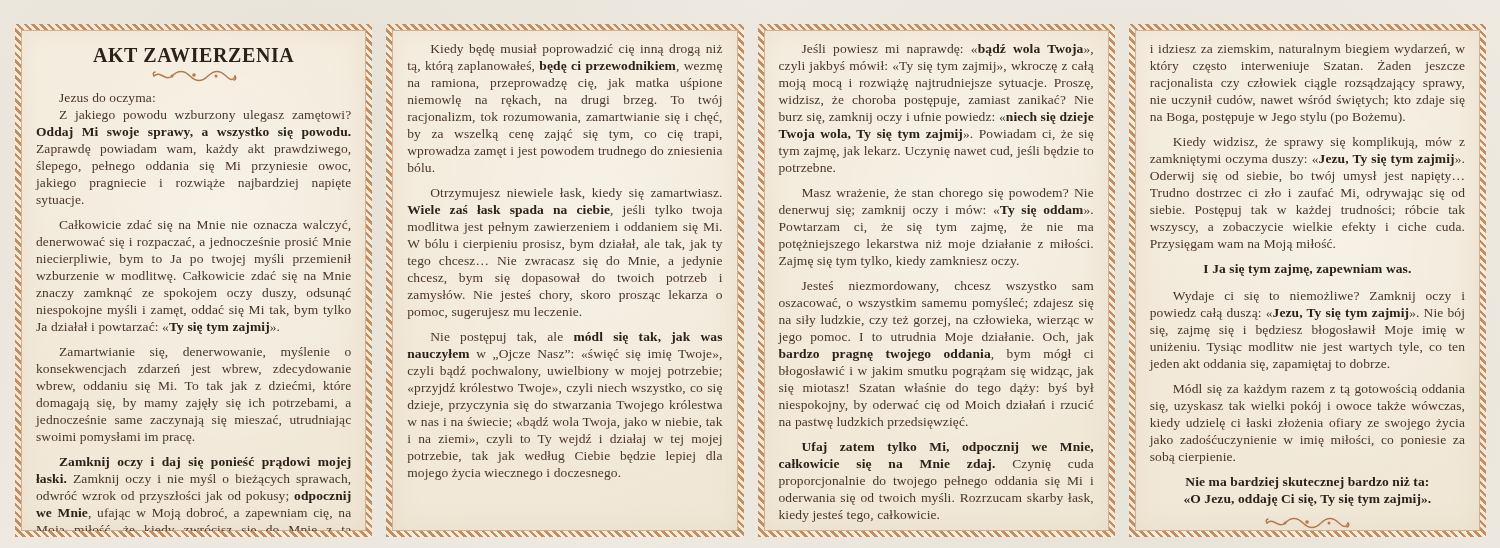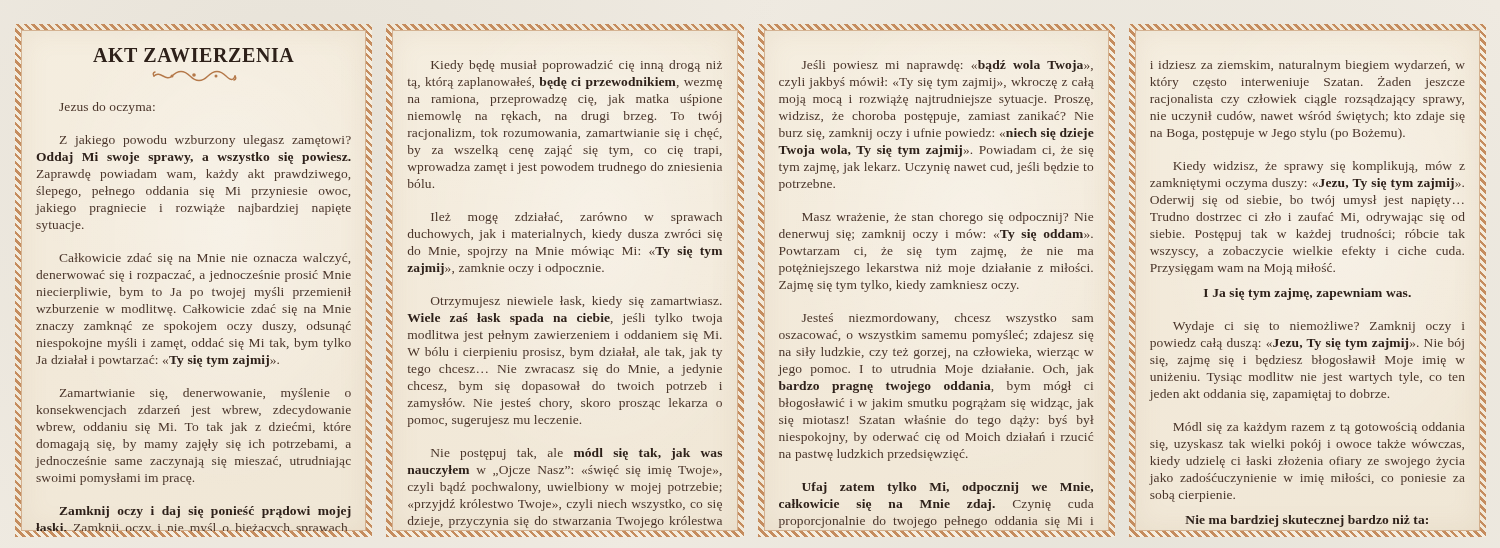--- a/index.html
+++ b/index.html
@@ -40,21 +40,21 @@
   }
   .title{
     font-size:20px;font-weight:bold;text-align:center;
     letter-spacing:.6px;color:var(--ink-dark);
     margin:4px 0 3px;
   }
   .ornament{ text-align:center;margin:0 0 7px;line-height:0; }
   .ornament-bottom{ text-align:center;margin:6px 0 0;line-height:0; }
   .ornament svg,.ornament-bottom svg{display:inline-block;}
   p.para{
-    margin:16px 0 8px;
+    margin:0 0 8px;
     font-size:13.5px;line-height:1.26;
     text-align:justify;
     letter-spacing:.1px;
   }
   p.indent{ text-indent:1.7em; }
   p.tight{ margin-bottom:0; }
   p.center{ text-align:center;text-indent:0;margin:4px 0 10px; }
   .b{ font-weight:700;color:var(--ink-dark); }
 </style>
 </head>
@@ -73,42 +73,41 @@
     </g>
     <g fill="#b5794a">
       <circle cx="22" cy="6" r="1.5"></circle>
             <circle cx="44" cy="5" r="1.8"></circle>
             <circle cx="66" cy="6" r="1.5"></circle>
     </g>
   </svg>
 </div>
     <div>
         <p class="para indent tight"><span>Jezus do oczyma:</span></p>
-        <p class="para indent"><span>Z jakiego powodu wzburzony ulegasz zamętowi? </span><span class="b">Oddaj Mi swoje sprawy, a wszystko się powiesz.</span><span> Zaprawdę powiadam wam, każdy akt prawdziwego, ślepego, pełnego oddania się Mi przyniesie owoc, jakiego pragniecie i rozwiąże najbardziej napięte sytuacje.</span></p>
+        <p class="para indent"><span>Z jakiego powodu wzburzony ulegasz zamętowi? </span><span class="b">Oddaj Mi swoje sprawy, a wszystko się powodu.</span><span> Zaprawdę powiadam wam, każdy akt prawdziwego, ślepego, pełnego oddania się Mi przyniesie owoc, jakiego pragniecie i rozwiąże najbardziej napięte sytuacje.</span></p>
         <p class="para indent"><span>Całkowicie zdać się na Mnie nie oznacza walczyć, denerwować się i rozpaczać, a jednocześnie prosić Mnie niecierpliwie, bym to Ja po twojej myśli przemienił wzburzenie w modlitwę. Całkowicie zdać się na Mnie znaczy zamknąć ze spokojem oczy duszy, odsunąć niespokojne myśli i zamęt, oddać się Mi tak, bym tylko Ja działał i powtarzać: «</span><span class="b">Ty się tym zajmij</span><span>».</span></p>
         <p class="para indent"><span>Zamartwianie się, denerwowanie, myślenie o konsekwencjach zdarzeń jest wbrew, zdecydowanie wbrew, oddaniu się Mi. To tak jak z dziećmi, które domagają się, by mamy zajęły się ich potrzebami, a jednocześnie same zaczynają się mieszać, utrudniając swoimi pomysłami im pracę.</span></p>
         <p class="para indent"><span class="b">Zamknij oczy i daj się ponieść prądowi mojej łaski.</span><span> Zamknij oczy i nie myśl o bieżących sprawach, odwróć wzrok od przyszłości jak od pokusy; </span><span class="b">odpocznij we Mnie</span><span>, ufając w Moją dobroć, a zapewniam cię, na Moją miłość, że kiedy zwrócisz się do Mnie z tą dyspozycją: «</span><span class="b">Ty się tym zajmij</span><span>», oddam się tej sprawie całkowicie, pocieszę cię, wyzwolę i poprowadzę.</span></p>
       </div>
   </section>
 
   <section class="panel">
     <div>
         <p class="para indent"><span>Kiedy będę musiał poprowadzić cię inną drogą niż tą, którą zaplanowałeś, </span><span class="b">będę ci przewodnikiem</span><span>, wezmę na ramiona, przeprowadzę cię, jak matka uśpione niemowlę na rękach, na drugi brzeg. To twój racjonalizm, tok rozumowania, zamartwianie się i chęć, by za wszelką cenę zająć się tym, co cię trapi, wprowadza zamęt i jest powodem trudnego do zniesienia bólu.</span></p>
-        <p class="para indent"><span>Ileż mogę zdziałać, zarówno w sprawach duchowych, jak i materialnych, kiedy dusza zwróci się do Mnie, spojrzy na Mnie mówiąc Mi: «</span><span class="b">Ty się tym zajmij</span><span>», zamknie oczy i odpocznie.</span></p>
         <p class="para indent"><span>Otrzymujesz niewiele łask, kiedy się zamartwiasz. </span><span class="b">Wiele zaś łask spada na ciebie</span><span>, jeśli tylko twoja modlitwa jest pełnym zawierzeniem i oddaniem się Mi. W bólu i cierpieniu prosisz, bym działał, ale tak, jak ty tego chcesz… Nie zwracasz się do Mnie, a jedynie chcesz, bym się dopasował do twoich potrzeb i zamysłów. Nie jesteś chory, skoro prosząc lekarza o pomoc, sugerujesz mu leczenie.</span></p>
         <p class="para indent"><span>Nie postępuj tak, ale </span><span class="b">módl się tak, jak was nauczyłem</span><span> w „Ojcze Nasz”: «święć się imię Twoje», czyli bądź pochwalony, uwielbiony w mojej potrzebie; «przyjdź królestwo Twoje», czyli niech wszystko, co się dzieje, przyczynia się do stwarzania Twojego królestwa w nas i na świecie; «bądź wola Twoja, jako w niebie, tak i na ziemi», czyli to Ty wejdź i działaj w tej mojej potrzebie, tak jak według Ciebie będzie lepiej dla mojego życia wiecznego i doczesnego.</span></p>
       </div>
   </section>
 
   <section class="panel">
     <div>
         <p class="para indent"><span>Jeśli powiesz mi naprawdę: «</span><span class="b">bądź wola Twoja</span><span>», czyli jakbyś mówił: «Ty się tym zajmij», wkroczę z całą moją mocą i rozwiążę najtrudniejsze sytuacje. Proszę, widzisz, że choroba postępuje, zamiast zanikać? Nie burz się, zamknij oczy i ufnie powiedz: «</span><span class="b">niech się dzieje Twoja wola, Ty się tym zajmij</span><span>». Powiadam ci, że się tym zajmę, jak lekarz. Uczynię nawet cud, jeśli będzie to potrzebne.</span></p>
-        <p class="para indent"><span>Masz wrażenie, że stan chorego się odpocznij? Nie denerwuj się; zamknij oczy i mów: «</span><span class="b">Ty się oddam</span><span>». Powtarzam ci, że się tym zajmę, że nie ma potężniejszego lekarstwa niż moje działanie z miłości. Zajmę się tym tylko, kiedy zamkniesz oczy.</span></p>
+        <p class="para indent"><span>Masz wrażenie, że stan chorego się powodem? Nie denerwuj się; zamknij oczy i mów: «</span><span class="b">Ty się oddam</span><span>». Powtarzam ci, że się tym zajmę, że nie ma potężniejszego lekarstwa niż moje działanie z miłości. Zajmę się tym tylko, kiedy zamkniesz oczy.</span></p>
         <p class="para indent"><span>Jesteś niezmordowany, chcesz wszystko sam oszacować, o wszystkim samemu pomyśleć; zdajesz się na siły ludzkie, czy też gorzej, na człowieka, wierząc w jego pomoc. I to utrudnia Moje działanie. Och, jak </span><span class="b">bardzo pragnę twojego oddania</span><span>, bym mógł ci błogosławić i w jakim smutku pogrążam się widząc, jak się miotasz! Szatan właśnie do tego dąży: byś był niespokojny, by oderwać cię od Moich działań i rzucić na pastwę ludzkich przedsięwzięć.</span></p>
-        <p class="para indent"><span class="b">Ufaj zatem tylko Mi, odpocznij we Mnie, całkowicie się na Mnie zdaj.</span><span> Czynię cuda proporcjonalnie do twojego pełnego oddania się Mi i oderwania się od twoich myśli. Rozrzucam skarby łask, kiedy jesteś ubogi, całkowicie.</span></p>
+        <p class="para indent"><span class="b">Ufaj zatem tylko Mi, odpocznij we Mnie, całkowicie się na Mnie zdaj.</span><span> Czynię cuda proporcjonalnie do twojego pełnego oddania się Mi i oderwania się od twoich myśli. Rozrzucam skarby łask, kiedy jesteś tego, całkowicie.</span></p>
         <p class="para indent"><span>Kiedy posiadasz własne zasoby, nawet w niewielkiej mierze lub jeśli to ich szukasz, jesteś w zwykłym wymiarze</span></p>
       </div>
   </section>
 
   <section class="panel">
     <div>
         <p class="para"><span>i idziesz za ziemskim, naturalnym biegiem wydarzeń, w który często interweniuje Szatan. Żaden jeszcze racjonalista czy człowiek ciągle rozsądzający sprawy, nie uczynił cudów, nawet wśród świętych; kto zdaje się na Boga, postępuje w Jego stylu (po Bożemu).</span></p>
         <p class="para indent"><span>Kiedy widzisz, że sprawy się komplikują, mów z zamkniętymi oczyma duszy: «</span><span class="b">Jezu, Ty się tym zajmij</span><span>». Oderwij się od siebie, bo twój umysł jest napięty… Trudno dostrzec ci zło i zaufać Mi, odrywając się od siebie. Postępuj tak w każdej trudności; róbcie tak wszyscy, a zobaczycie wielkie efekty i ciche cuda. Przysięgam wam na Moją miłość.</span></p>
         <p class="para center"><span class="b">I Ja się tym zajmę, zapewniam was.</span></p>
         <p class="para indent"><span>Wydaje ci się to niemożliwe? Zamknij oczy i powiedz całą duszą: «</span><span class="b">Jezu, Ty się tym zajmij</span><span>». Nie bój się, zajmę się i będziesz błogosławił Moje imię w uniżeniu. Tysiąc modlitw nie jest wartych tyle, co ten jeden akt oddania się, zapamiętaj to dobrze.</span></p>

